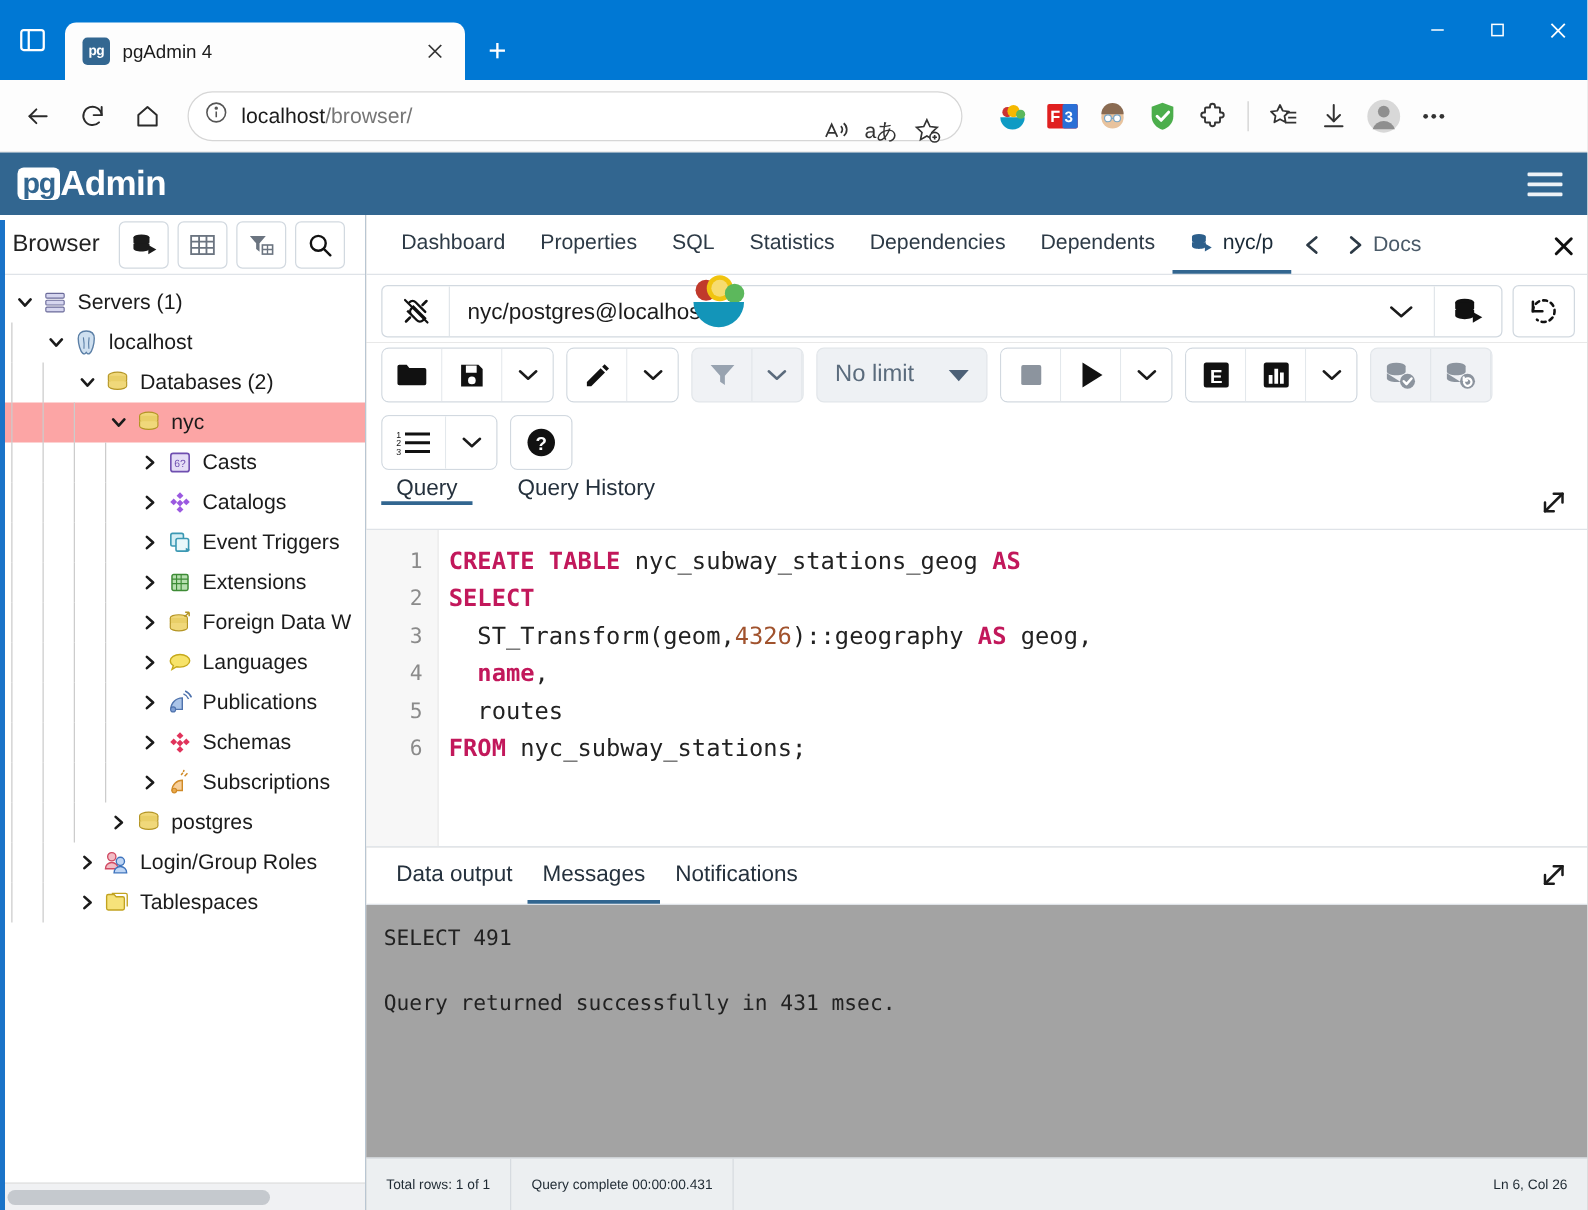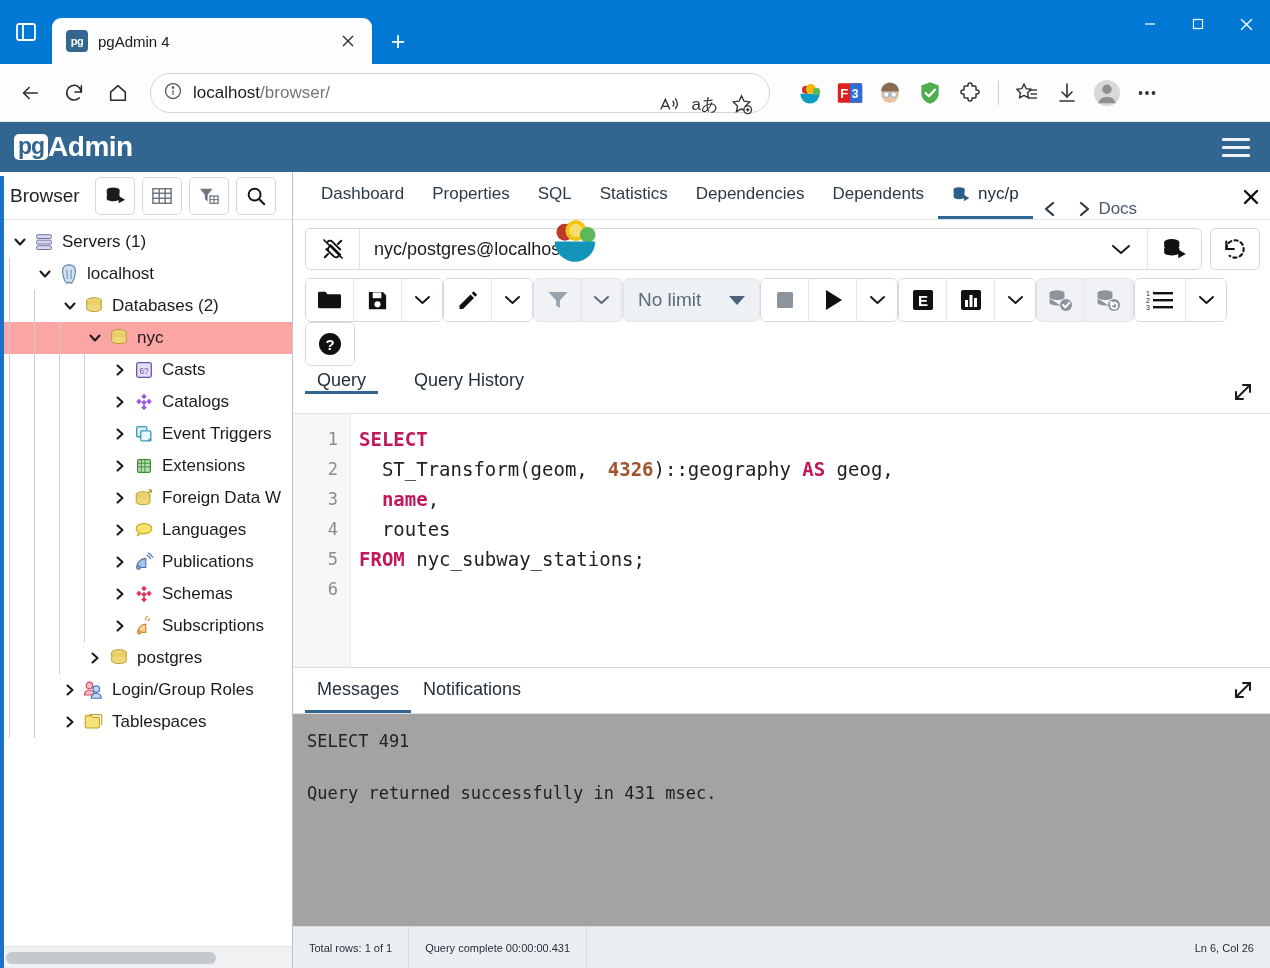--- a/index.html
+++ b/index.html
@@ -116,42 +116,42 @@
     height: 48px; flex: 0 0 48px; display: flex; align-items: stretch;
     border-bottom: 1px solid #dfe3e8; background: #fff; padding-left: 14px;
     position: relative;
   }
   .obj-tab {
     display: flex; align-items: center; font-size: 17px; color: #2d3a46;
     padding: 0 14px; border-bottom: 3px solid transparent; white-space: nowrap;
   }
   .obj-tab.active { border-bottom-color: #326690; color: #1b2b38; }
   .obj-tab .tabico { margin-right: 7px; display: flex; align-items: center; }
-  .tabnav { display: flex; align-items: flex-end; }
+  .tabnav { display: flex; align-items: center; }
   .tabnav-btn { width: 34px; display: flex; align-items: center; justify-content: center; font-size: 22px; color: #2d3a46; }
   .tabx { position: absolute; right: 6px; top: 12px; width: 26px; height: 26px; display:flex; align-items:center; justify-content:center; }
 
   
   .conn-row { display: flex; align-items: center; gap: 8px; padding: 8px 10px 4px 12px; background: #fff; }
   .conn-box {
     flex: 1 1 auto; height: 42px; border: 1px solid #d2d9e0; border-radius: 5px;
     display: flex; align-items: stretch; background: #fff; overflow: hidden; position: relative;
   }
   .conn-plug { width: 54px; display: flex; align-items: center; justify-content: center; border-right: 1px solid #e1e6ea; }
   .conn-text { flex: 1 1 auto; display: flex; align-items: center; font-size: 18px; color: #1b1b1b; padding-left: 14px; }
   .conn-caret { width: 52px; display: flex; align-items: center; justify-content: center; }
   .conn-dbico { width: 54px; display: flex; align-items: center; justify-content: center; border-left: 1px solid #e1e6ea; }
   .conn-refresh {
     width: 50px; height: 42px; border: 1px solid #d2d9e0; border-radius: 5px;
     display: flex; align-items: center; justify-content: center; background: #fff;
   }
   .fruit-overlay { position: absolute; left: 548px; top: 212px; width: 54px; height: 54px; pointer-events: none; }
 
   
-  .qtoolbar { padding: 4px 10px 4px 12px; display: flex; flex-wrap: wrap; align-items: center; background: #fff; }
+  .qtoolbar { padding: 4px 10px 4px 12px; display: flex; flex-wrap: wrap; gap: 10px; align-items: center; background: #fff; }
   .grp { display: flex; align-items: stretch; border: 1px solid #d2d9e0; border-radius: 6px; overflow: hidden; background: #fff; height: 44px; }
   .grp.flat { background: #f0f2f5; border-color: #e2e6ea; }
   .gbtn { min-width: 48px; padding: 0 10px; display: flex; align-items: center; justify-content: center; border-right: 1px solid #e3e8ec; background: #fff; }
   .grp.flat .gbtn { background: transparent; border-right: 1px solid #e2e6ea; }
   .gbtn:last-child { border-right: none; }
   .gbtn.caret { min-width: 40px; }
   .limitbox {
     height: 44px; background: #eef1f4; border: 1px solid #e2e6ea; border-radius: 6px;
     display: flex; align-items: center; gap: 28px; padding: 0 14px; font-size: 19px; color: #5a6b7c;
   }
@@ -166,21 +166,21 @@
   .qtab.active { border-bottom-color: #326690; }
   .expand-btn { position: absolute; right: 10px; top: 6px; width: 34px; height: 32px; display: flex; align-items: center; justify-content: center; }
 
   
   .editor { flex: 0 0 254px; display: flex; overflow: hidden; background: #fff; border-bottom: 1px solid #d8dde2; }
   .gutter { width: 58px; flex: 0 0 58px; background: #f7f7f7; border-right: 1px solid #eaeaea; padding-top: 10px; }
   .gutter div { height: 30px; line-height: 30px; text-align: right; padding-right: 12px; font-family: "DejaVu Sans Mono", monospace; font-size: 17px; color: #8b8b8b; }
   .code { flex: 1 1 auto; padding-top: 10px; font-family: "DejaVu Sans Mono", monospace; font-size: 19px; }
   .code .ln { height: 30px; line-height: 30px; white-space: pre; color: #222; padding-left: 8px; }
   .kw { color: #c2185b; font-weight: bold; }
-  .num { color: #a0522d; font-weight: bold; margin-left: 20px; }
+  .num { color: #a0522d; font-weight: normal; }
 
   
   .out-tabs { height: 46px; flex: 0 0 46px; display: flex; align-items: stretch; border-bottom: 1px solid #dfe3e8; padding-left: 12px; background: #fff; position: relative; }
   .out-tab { display: flex; align-items: center; font-size: 18px; color: #25313d; padding: 0 12px; border-bottom: 3px solid transparent; }
   .out-tab.active { border-bottom-color: #326690; }
   .out-body { flex: 1 1 auto; padding: 14px 14px 0 14px; font-family: "DejaVu Sans Mono", monospace; font-size: 17px; color: #222; overflow: hidden; min-height:0; }
   .out-body .msgline { height: 26px; line-height: 26px; white-space: pre; }
 
   .statusbar {
     height: 42px; flex: 0 0 42px; background: #eceff1; border-top: 1px solid #d6dbe0;
@@ -969,29 +969,33 @@
       <div class="editor">
         <div class="gutter" id="gutter">
             <div>1</div>
             <div>2</div>
             <div>3</div>
             <div>4</div>
             <div>5</div>
             <div>6</div>
           </div>
         <div class="code" id="code">
+            <div class="ln"><span class="kw">CREATE TABLE </span><span>nyc_subway_stations_geog </span><span class="kw">AS</span></div>
             <div class="ln"><span class="kw">SELECT</span></div>
             <div class="ln"><span>  ST_Transform(geom,</span><span class="num">4326</span><span>)::geography </span><span class="kw">AS</span><span> geog,</span></div>
             <div class="ln"><span>  </span><span class="kw">name</span><span>,</span></div>
             <div class="ln"><span>  routes</span></div>
             <div class="ln"><span class="kw">FROM</span><span> nyc_subway_stations;</span></div>
           </div>
       </div>
 
       <div class="out-tabs">
+        <div class="out-tab">
+            <span>Data output</span>
+          </div>
         <div class="out-tab active">
             <span>Messages</span>
           </div>
         <div class="out-tab">
             <span>Notifications</span>
           </div>
         <div class="expand-btn">
           <svg width="22" height="22" viewBox="0 0 22 22" fill="none" stroke="#1b1b1b" stroke-width="2" stroke-linecap="round" stroke-linejoin="round">
               <line x1="4" y1="18" x2="18" y2="4"></line>
               <polyline points="11,4 18,4 18,11"></polyline>

